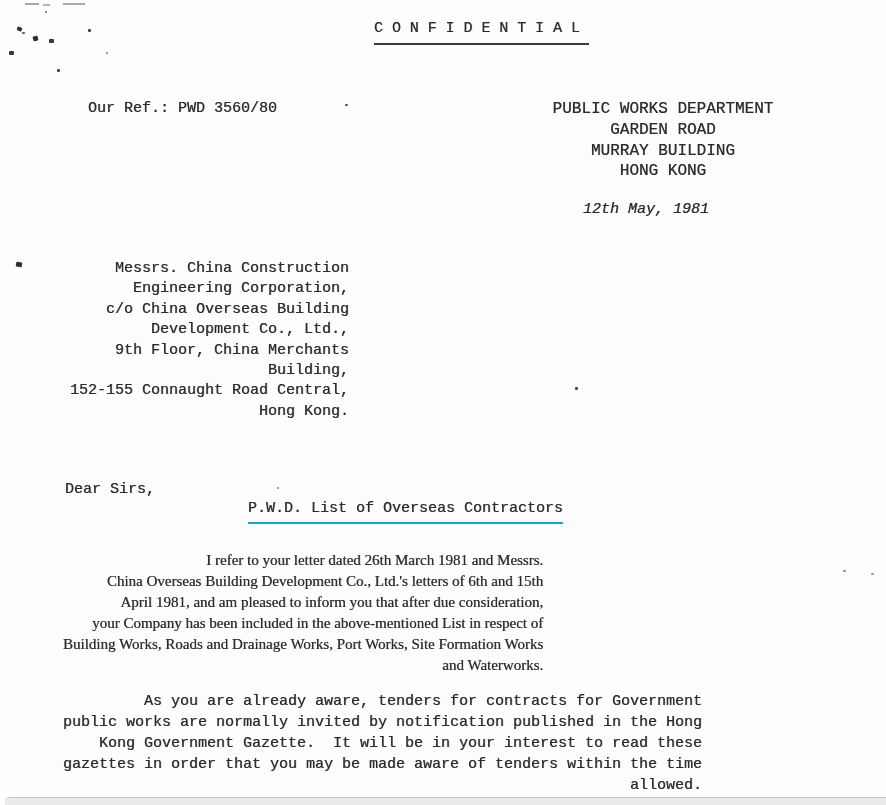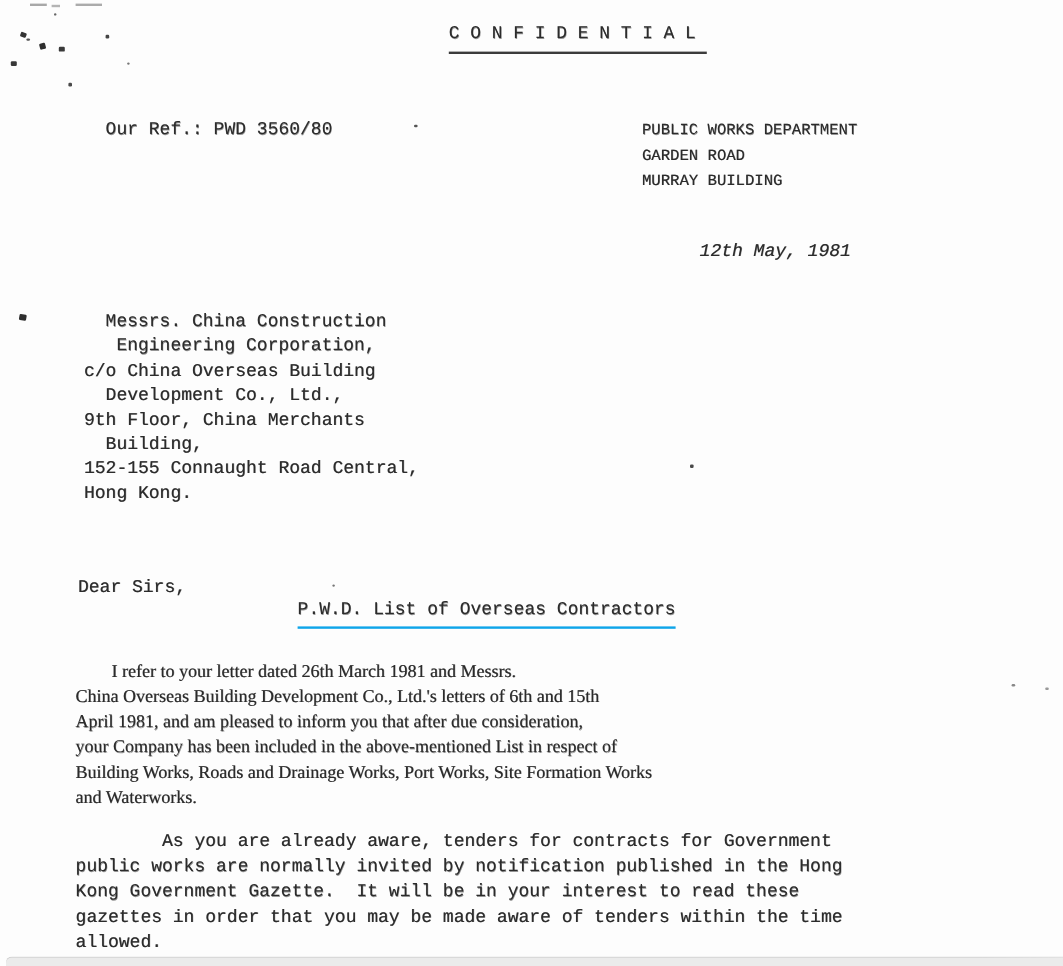--- a/index.html
+++ b/index.html
@@ -17,35 +17,35 @@
     color: #2b2b2b;
   }
   .ink {
     position: absolute;
     font-size: 15px;
     line-height: 21px;
     color: #2b2b2b;
     text-shadow: 0.4px 0.4px 0.5px rgba(20,20,20,0.45), -0.2px 0 0.3px rgba(20,20,20,0.2);
     white-space: nowrap;
   }
-  .pre { white-space: pre; }
+  .pre { white-space: pre; text-align: right; }
   .confidential {
     left: 374px;
     top: 18px;
     letter-spacing: 8.9px;
     border-bottom: 2px solid #3c3c3c;
     padding-bottom: 4px;
   }
   .our-ref { left: 88px; top: 98px; }
   .sender {
     left: 535px;
     top: 99px;
     width: 256px;
-    text-align: left;
-    font-size: 13px;
+    text-align: center;
+    font-size: 16px;
     line-height: 20.8px;
   }
   .date-line { left: 583px; top: 199px; font-style: italic; }
   .recipient {
     left: 70px;
     top: 259px;
     line-height: 20.4px;
   }
   .salutation { left: 65px; top: 459px; margin-top: 20px; }
   .subject {
@@ -78,20 +78,21 @@
 <div class="page">
 
   <div class="ink confidential">CONFIDENTIAL</div>
 
   <div class="ink our-ref">Our Ref.: PWD 3560/80</div>
 
   <div class="ink sender">
     <div>PUBLIC WORKS DEPARTMENT</div>
     <div>GARDEN ROAD</div>
     <div>MURRAY BUILDING</div>
+    <div>HONG KONG</div>
   </div>
 
   <div class="ink date-line">12th May, 1981</div>
 
   <div class="ink pre recipient">  Messrs. China Construction
    Engineering Corporation,
 c/o China Overseas Building
   Development Co., Ltd.,
 9th Floor, China Merchants
   Building,

